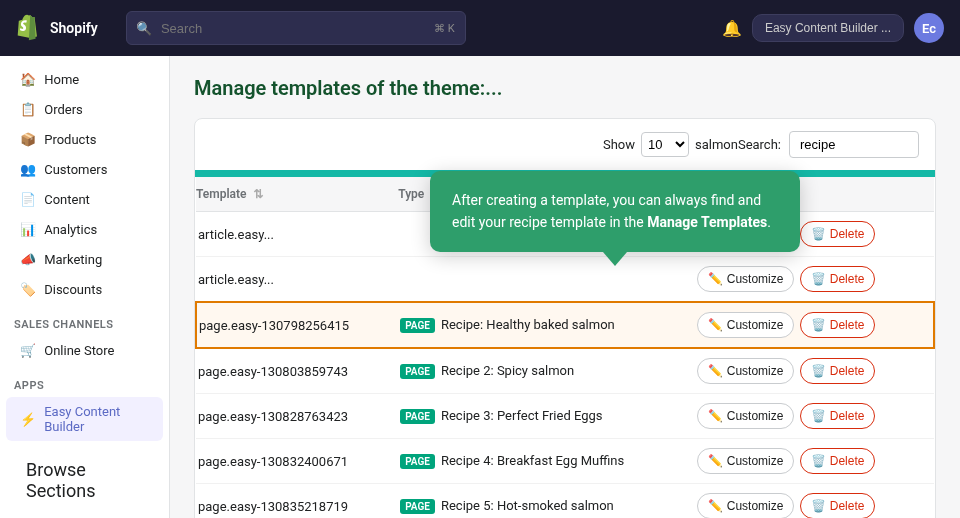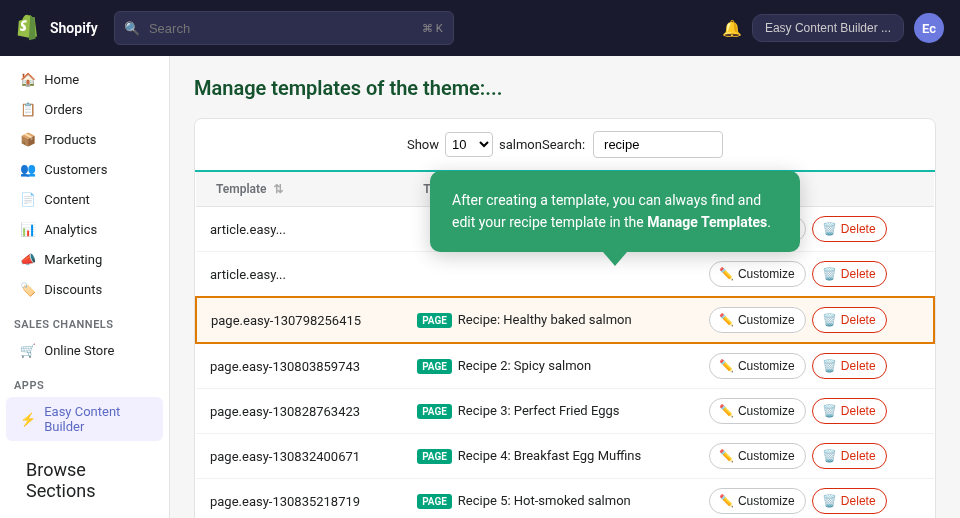--- a/index.html
+++ b/index.html
@@ -1,19 +1,19 @@
 <!DOCTYPE html>
 <html><head>
   <meta charset="utf-8">
   <style>
     * { box-sizing: border-box; margin: 0; padding: 0; }
     body { font-family: -apple-system, BlinkMacSystemFont, 'Segoe UI', Roboto, sans-serif; font-size: 13px; background: #f6f6f7; color: #202223; display: flex; flex-direction: column; height: 518px; overflow: hidden; }
 
     
-    .topbar { height: 56px; background: #1a1a2e; display: flex; align-items: center; padding: 0 16px; gap: 16px; flex-shrink: 0; }
+    .topbar { height: 56px; background: #1a1a2e; display: flex; align-items: center; padding: 0 16px; gap: 28px; flex-shrink: 0; }
     .shopify-logo { display: flex; align-items: center; gap: 6px; color: #fff; font-weight: 600; font-size: 14px; }
     .shopify-logo svg { width: 28px; height: 28px; }
     .search-bar { flex: 1; max-width: 340px; background: #2d2d4e; border: 1px solid #3d3d5e; border-radius: 6px; display: flex; align-items: center; padding: 0 10px; gap: 8px; height: 34px; }
     .search-bar input { background: transparent; border: none; color: #ffffff; font-size: 13px; outline: none; flex: 1; }
     .search-bar .kbd { color: #888; font-size: 11px; }
     .topbar-right { margin-left: auto; display: flex; align-items: center; gap: 10px; }
     .topbar-app-btn { background: #2d2d4e; color: #ccc; border: 1px solid #3d3d5e; border-radius: 10px; padding: 6px 12px; font-size: 12px; cursor: pointer; }
     .topbar-avatar { width: 30px; height: 30px; border-radius: 50%; background: #6c7ae0; display: flex; align-items: center; justify-content: center; color: #fff; font-weight: 600; font-size: 13px; }
 
     
@@ -28,34 +28,34 @@
     .sidebar-sub .sidebar-item { font-size: 18px; padding: 17px 12px; }
     .sidebar-sub .sidebar-item.active { background: #f2f0ff; color: #5c6ac4; font-weight: 600; }
 
     
     .main { flex: 1; overflow-y: auto; padding: 20px 24px; position: relative; }
 
     .page-title { font-size: 20px; font-weight: 600; color: #14532d; margin-bottom: 18px; }
 
     .card { background: #fff; border: 1px solid #e1e3e5; border-radius: 8px; overflow: hidden; }
 
-    .table-controls { display: flex; align-items: center; justify-content: center; padding: 12px 16px; border-bottom: 2px solid #14b8a6; }
+    .table-controls { display: flex; align-items: center; justify-content: flex-end; padding: 12px 16px; border-bottom: 7px solid #14b8a6; }
     .show-entries { display: flex; align-items: center; gap: 6px; font-size: 13px; color: #202223; }
     .show-entries select { border: 1px solid #c9cccf; border-radius: 4px; padding: 3px 2px; font-size: 13px; background: #fff; }
     .search-section { display: flex; align-items: center; gap: 8px; font-size: 13px; }
     .search-section input { border: 1px solid #c9cccf; border-radius: 4px; padding: 5px 10px; font-size: 13px; width: 130px; }
 
     table { width: 100%; border-collapse: collapse; }
     thead tr { background: #f6f6f7; border-bottom: 1px solid #e1e3e5; }
-    thead th { padding: 10px 20px; text-align: left; font-size: 12px; font-weight: 600; color: #6d7175; white-space: nowrap; }
+    thead th { padding: 10px 0; text-align: left; font-size: 12px; font-weight: 600; color: #6d7175; white-space: nowrap; }
     thead th.sortable { cursor: pointer; }
     thead th .sort-icon { margin-left: 4px; color: #aaa; }
     tbody tr { border-bottom: 1px solid #f1f1f1; }
     tbody tr.highlighted { background: #fff8f0; border: 2px solid #e07a00; }
-    tbody td { padding: 9px 14px; font-size: 13px; color: #202223; }
+    tbody td { padding: 9px 2px; font-size: 13px; color: #202223; }
 
     .tag { display: inline-block; background: #00a47c; color: #fff; font-size: 10px; font-weight: 600; border-radius: 3px; padding: 2px 5px; margin-right: 6px; text-transform: uppercase; }
 
     .action-btn { background: #fff; border: 1px solid #c9cccf; border-radius: 13px; padding: 5px 10px; font-size: 12px; cursor: pointer; display: inline-flex; align-items: center; gap: 5px; color: #202223; }
     .action-btn.danger { color: #d82c0d; border-color: #d82c0d; }
     .actions-cell { display: flex; gap: 6px; align-items: center; }
 
     
     .tooltip-box { position: absolute; top: 115px; left: 260px; background: #2e9e6b; color: #fff; border-radius: 10px; padding: 18px 22px; max-width: 370px; font-size: 14px; line-height: 1.6; z-index: 100; box-shadow: 0 4px 20px rgba(0,0,0,0.2); }
     .tooltip-box strong { font-weight: 700; }

